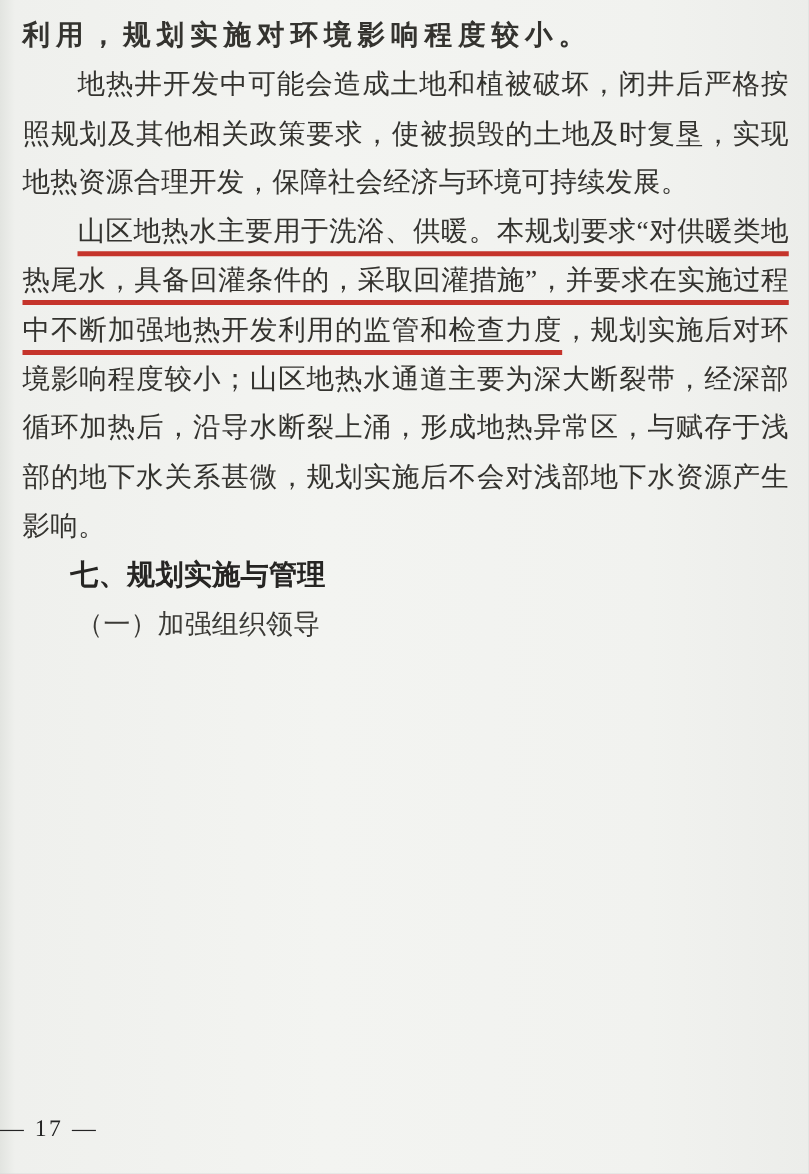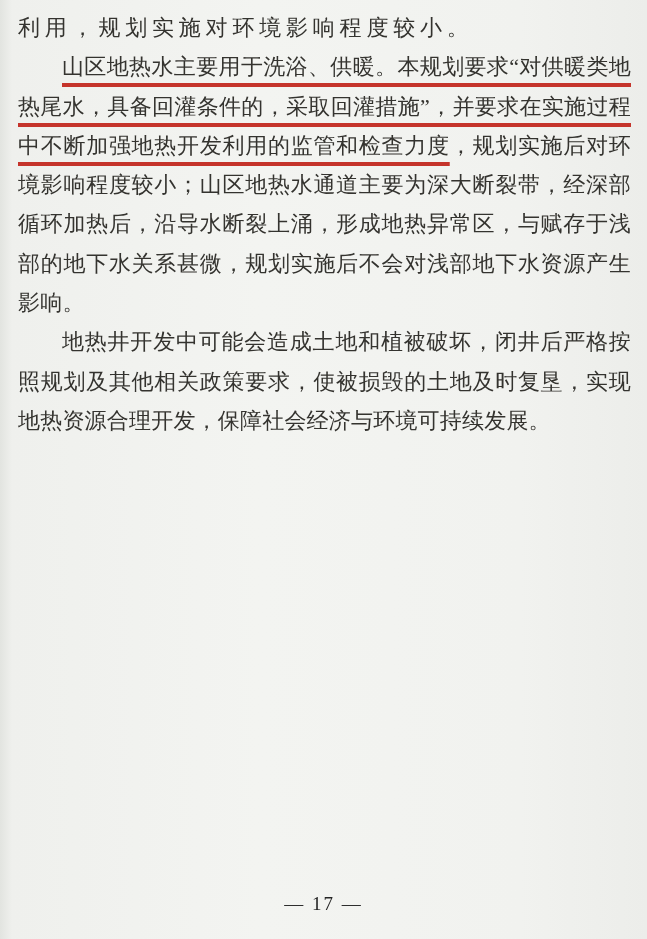--- a/index.html
+++ b/index.html
@@ -26,21 +26,21 @@
     text-align: justify;
     text-justify: inter-character;
   }
   .content p {
     margin: 0;
     font-size: 22px;
     line-height: 39.3px;
     letter-spacing: 0.2px;
   }
   .content p.indent { text-indent: 2em; }
-  .content p.spread { letter-spacing: 4.8px; }
+  .content p.spread { letter-spacing: 4.8px; font-weight: bold; }
   .content p.heading1 {
     font-family: "Liberation Sans", "DejaVu Sans", sans-serif;
     font-weight: 700;
     font-size: 22.5px;
     text-indent: 1.7em;
     color: #262523;
   }
   .content p.heading2 {
     font-size: 21.5px;
     text-indent: 2em;
@@ -50,32 +50,33 @@
     text-decoration: underline;
     text-decoration-color: var(--underline-color, #c5342b);
     text-decoration-thickness: 3.5px;
     text-underline-offset: 8.5px;
   }
   .footer {
     position: absolute;
     left: 0;
     right: 0;
     top: 893px;
-    text-align: center;
     font-size: 19px;
     letter-spacing: 2px;
     color: #242424;
     font-family: "Liberation Serif", "DejaVu Serif", serif;
   }
 </style>
 </head>
 <body>
 
 <div class="page" style="--text-color: #34332f; --underline-color: #c5342b;">
   <div class="content" id="doc-content">
       <p class="body spread"><span>利用，规划实施对环境影响程度较小。</span></p>
+      <p class="body indent"><span>地热井开发中可能会造成土地和植被破坏，闭井后严格按照规划及其他相关政策要求，使被损毁的土地及时复垦，实现地热资源合理开发，保障社会经济与环境可持续发展。</span></p>
       <p class="body indent"><span class="ul-red">山区地热水主要用于洗浴、供暖。本规划要求“对供暖类地热尾水，具备回灌条件的，采取回灌措施”，并要求在实施过程中不断加强地热开发利用的监管和检查力度</span><span>，规划实施后对环境影响程度较小；山区地热水通道主要为深大断裂带，经深部循环加热后，沿导水断裂上涌，形成地热异常区，与赋存于浅部的地下水关系甚微，规划实施后不会对浅部地下水资源产生影响。</span></p>
-      <p class="body indent"><span>地热井开发中可能会造成土地和植被破坏，闭井后严格按照规划及其他相关政策要求，使被损毁的土地及时复垦，实现地热资源合理开发，保障社会经济与环境可持续发展。</span></p>
+      <p class="heading1"><span>七、规划实施与管理</span></p>
+      <p class="heading2"><span>（一）加强组织领导</span></p>
     </div>
   <div class="footer">
     <span>— 17 —</span>
   </div>
 </div>
 
 </body></html>

